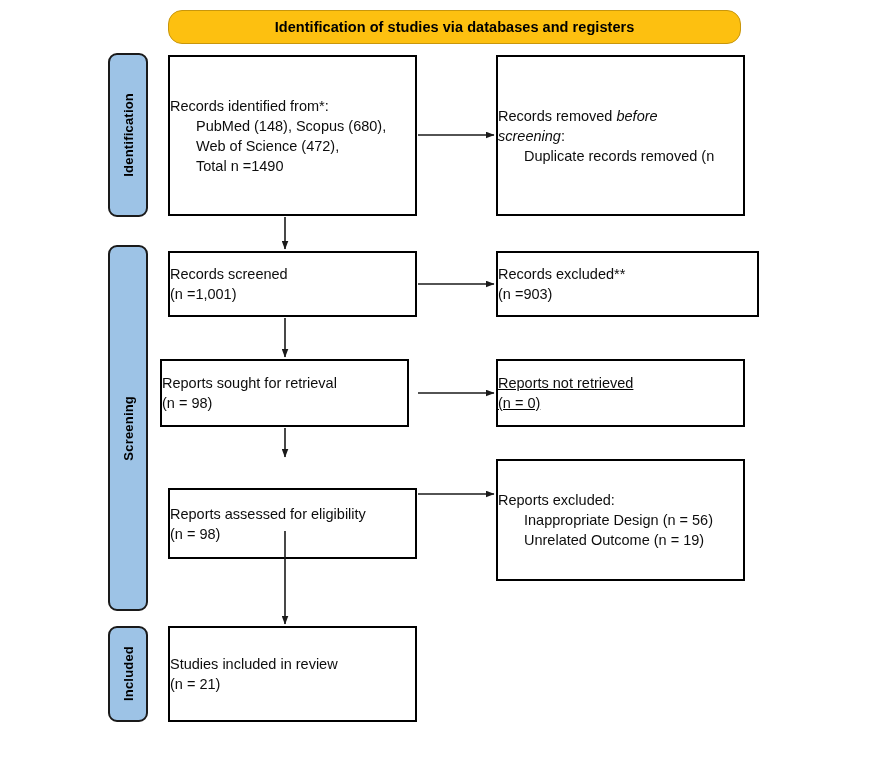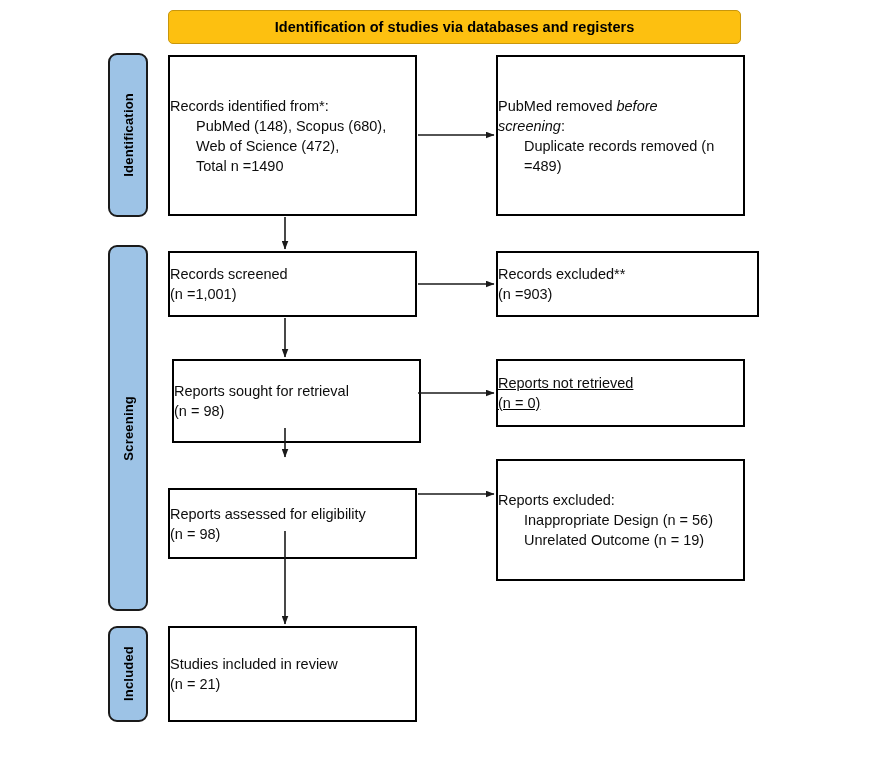--- a/index.html
+++ b/index.html
@@ -22,21 +22,21 @@
 
   
   .phase-banner {
     position: absolute;
     left: 168px;
     top: 10px;
     width: 573px;
     height: 34px;
     background: #FDC010;
     border: 1px solid #C8960C;
-    border-radius: 5px;
+    border-radius: 14px;
     box-sizing: border-box;
     display: flex;
     align-items: center;
     justify-content: center;
   }
   .phase-banner-label {
     font-size: 14.5px;
     font-weight: bold;
     color: #000000;
     letter-spacing: 0.05px;
@@ -85,21 +85,21 @@
     color: #0d0d0d;
     white-space: pre;
   }
   .flow-box .line.indent { padding-left: 26px; }
   .flow-box .line em { font-style: italic; }
   .box-body { width: 100%; }
 
   
   #box-identified      { left: 168px; top: 55px;  width: 249px; height: 161px; }
   #box-screened        { left: 168px; top: 251px; width: 249px; height: 66px;  }
-  #box-sought          { left: 172px; top: 359px; width: 249px; height: 84px;  }
+  #box-sought          { left: 160px; top: 359px; width: 249px; height: 68px;  }
   #box-assessed        { left: 168px; top: 459px; width: 249px; height: 71px; margin-top: 29px;  }
   #box-included        { left: 168px; top: 626px; width: 249px; height: 96px;  }
 
   
   #box-removed         { left: 496px; top: 55px;  width: 249px; height: 161px; }
   #box-excluded-rec    { left: 496px; top: 251px; width: 263px; height: 66px;  }
   #box-not-retrieved   { left: 496px; top: 359px; width: 249px; height: 68px; text-decoration: underline;  }
   #box-excluded-rep    { left: 496px; top: 459px; width: 249px; height: 122px; }
 
   
@@ -129,24 +129,23 @@
     <div class="box-body">
       <div class="line">Records identified from*:</div>
       <div class="line indent">PubMed (148), Scopus (680),</div>
       <div class="line indent">Web of Science (472),</div>
       <div class="line indent">Total n =1490</div>
     </div>
   </div>
 
   <div class="flow-box" id="box-removed">
     <div class="box-body">
-      <div class="line"><span>PubMed removed </span><em>before</em></div>
+      <div class="line"><span>Records removed </span><em>before</em></div>
       <div class="line"><em>screening</em><span>:</span></div>
       <div class="line indent">Duplicate records removed (n</div>
-      <div class="line indent">=489)</div>
     </div>
   </div>
 
   <div class="flow-box" id="box-screened">
     <div class="box-body">
       <div class="line">Records screened</div>
       <div class="line">(n =1,001)</div>
     </div>
   </div>
 

